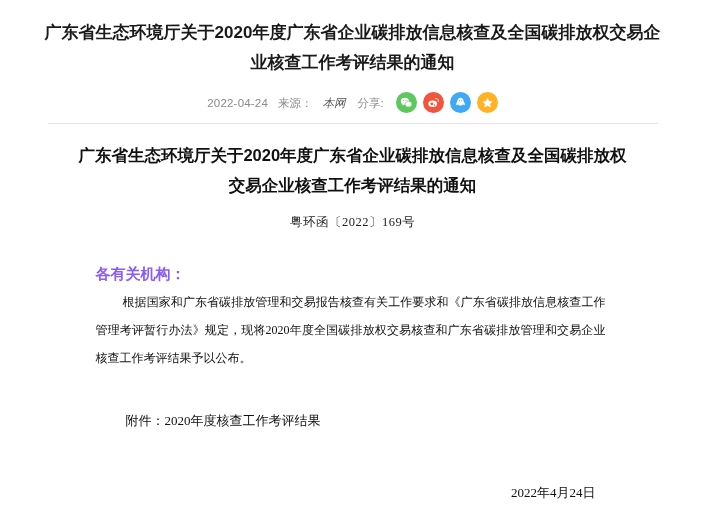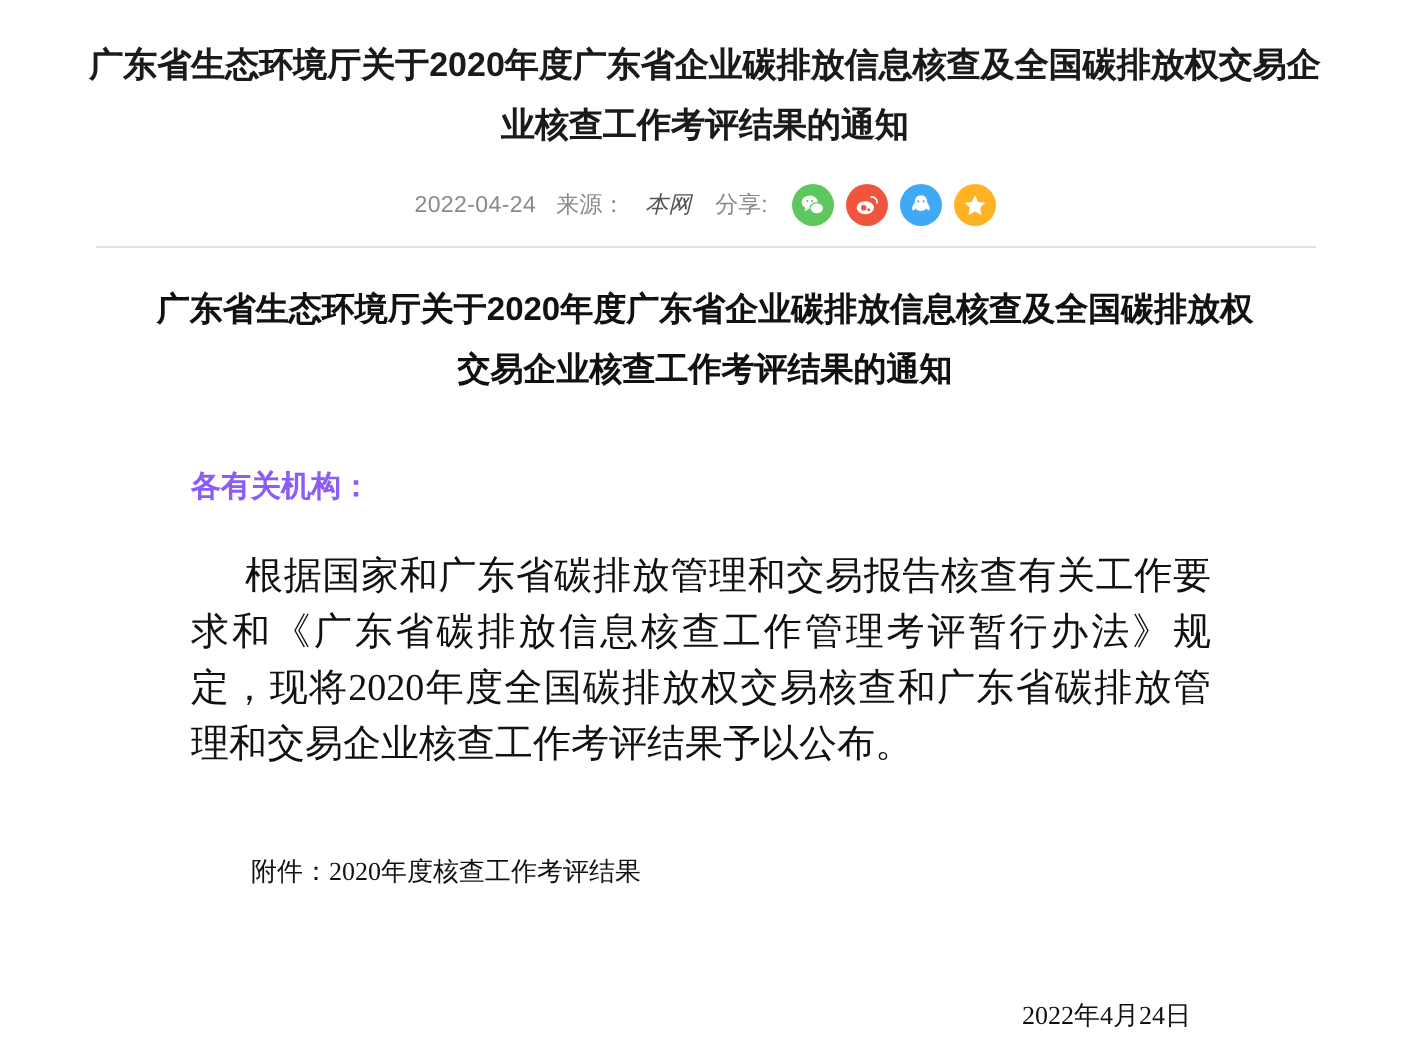--- a/index.html
+++ b/index.html
@@ -107,24 +107,24 @@
   }
   .doc-salutation {
     margin-top: 34px;
     padding-left: 48px;
     font-family: "Liberation Serif", serif;
     font-size: 15px;
     font-weight: bold;
     color: #8b5cf6;
   }
   .doc-para {
-    margin-top: 22px;
+    margin-top: 4px;
     padding: 0 52px 0 48px;
     font-family: "Liberation Serif", serif;
-    font-size: 19px;
+    font-size: 12px;
     line-height: 28px;
     color: #111111;
     text-align: justify;
     text-indent: 27px;
   }
   .doc-attachment {
     margin-top: 40px;
     padding-left: 78px;
     font-family: "Liberation Serif", serif;
     font-size: 13px;
@@ -183,20 +183,21 @@
           <svg width="13" height="13" viewBox="0 0 24 24" aria-hidden="true">
             <polygon points="12,3 14.9,9.2 21.5,10 16.7,14.6 18,21.2 12,18 6,21.2 7.3,14.6 2.5,10 9.1,9.2" fill="#ffffff"></polygon>
           </svg>
         </span>
       </span>
     </div>
   </div>
 
   <div class="doc">
     <div class="doc-title">广东省生态环境厅关于2020年度广东省企业碳排放信息核查及全国碳排放权交易企业核查工作考评结果的通知</div>
+    <div class="doc-number">粤环函〔2022〕169号</div>
     <div class="doc-salutation">各有关机构：</div>
     <div class="doc-para">根据国家和广东省碳排放管理和交易报告核查有关工作要求和《广东省碳排放信息核查工作管理考评暂行办法》规定，现将2020年度全国碳排放权交易核查和广东省碳排放管理和交易企业核查工作考评结果予以公布。</div>
     <div class="doc-attachment">附件：2020年度核查工作考评结果</div>
     <div class="doc-signature">
       <span class="sig-line">2022年4月24日</span>
     </div>
   </div>
 
 </div>
 

